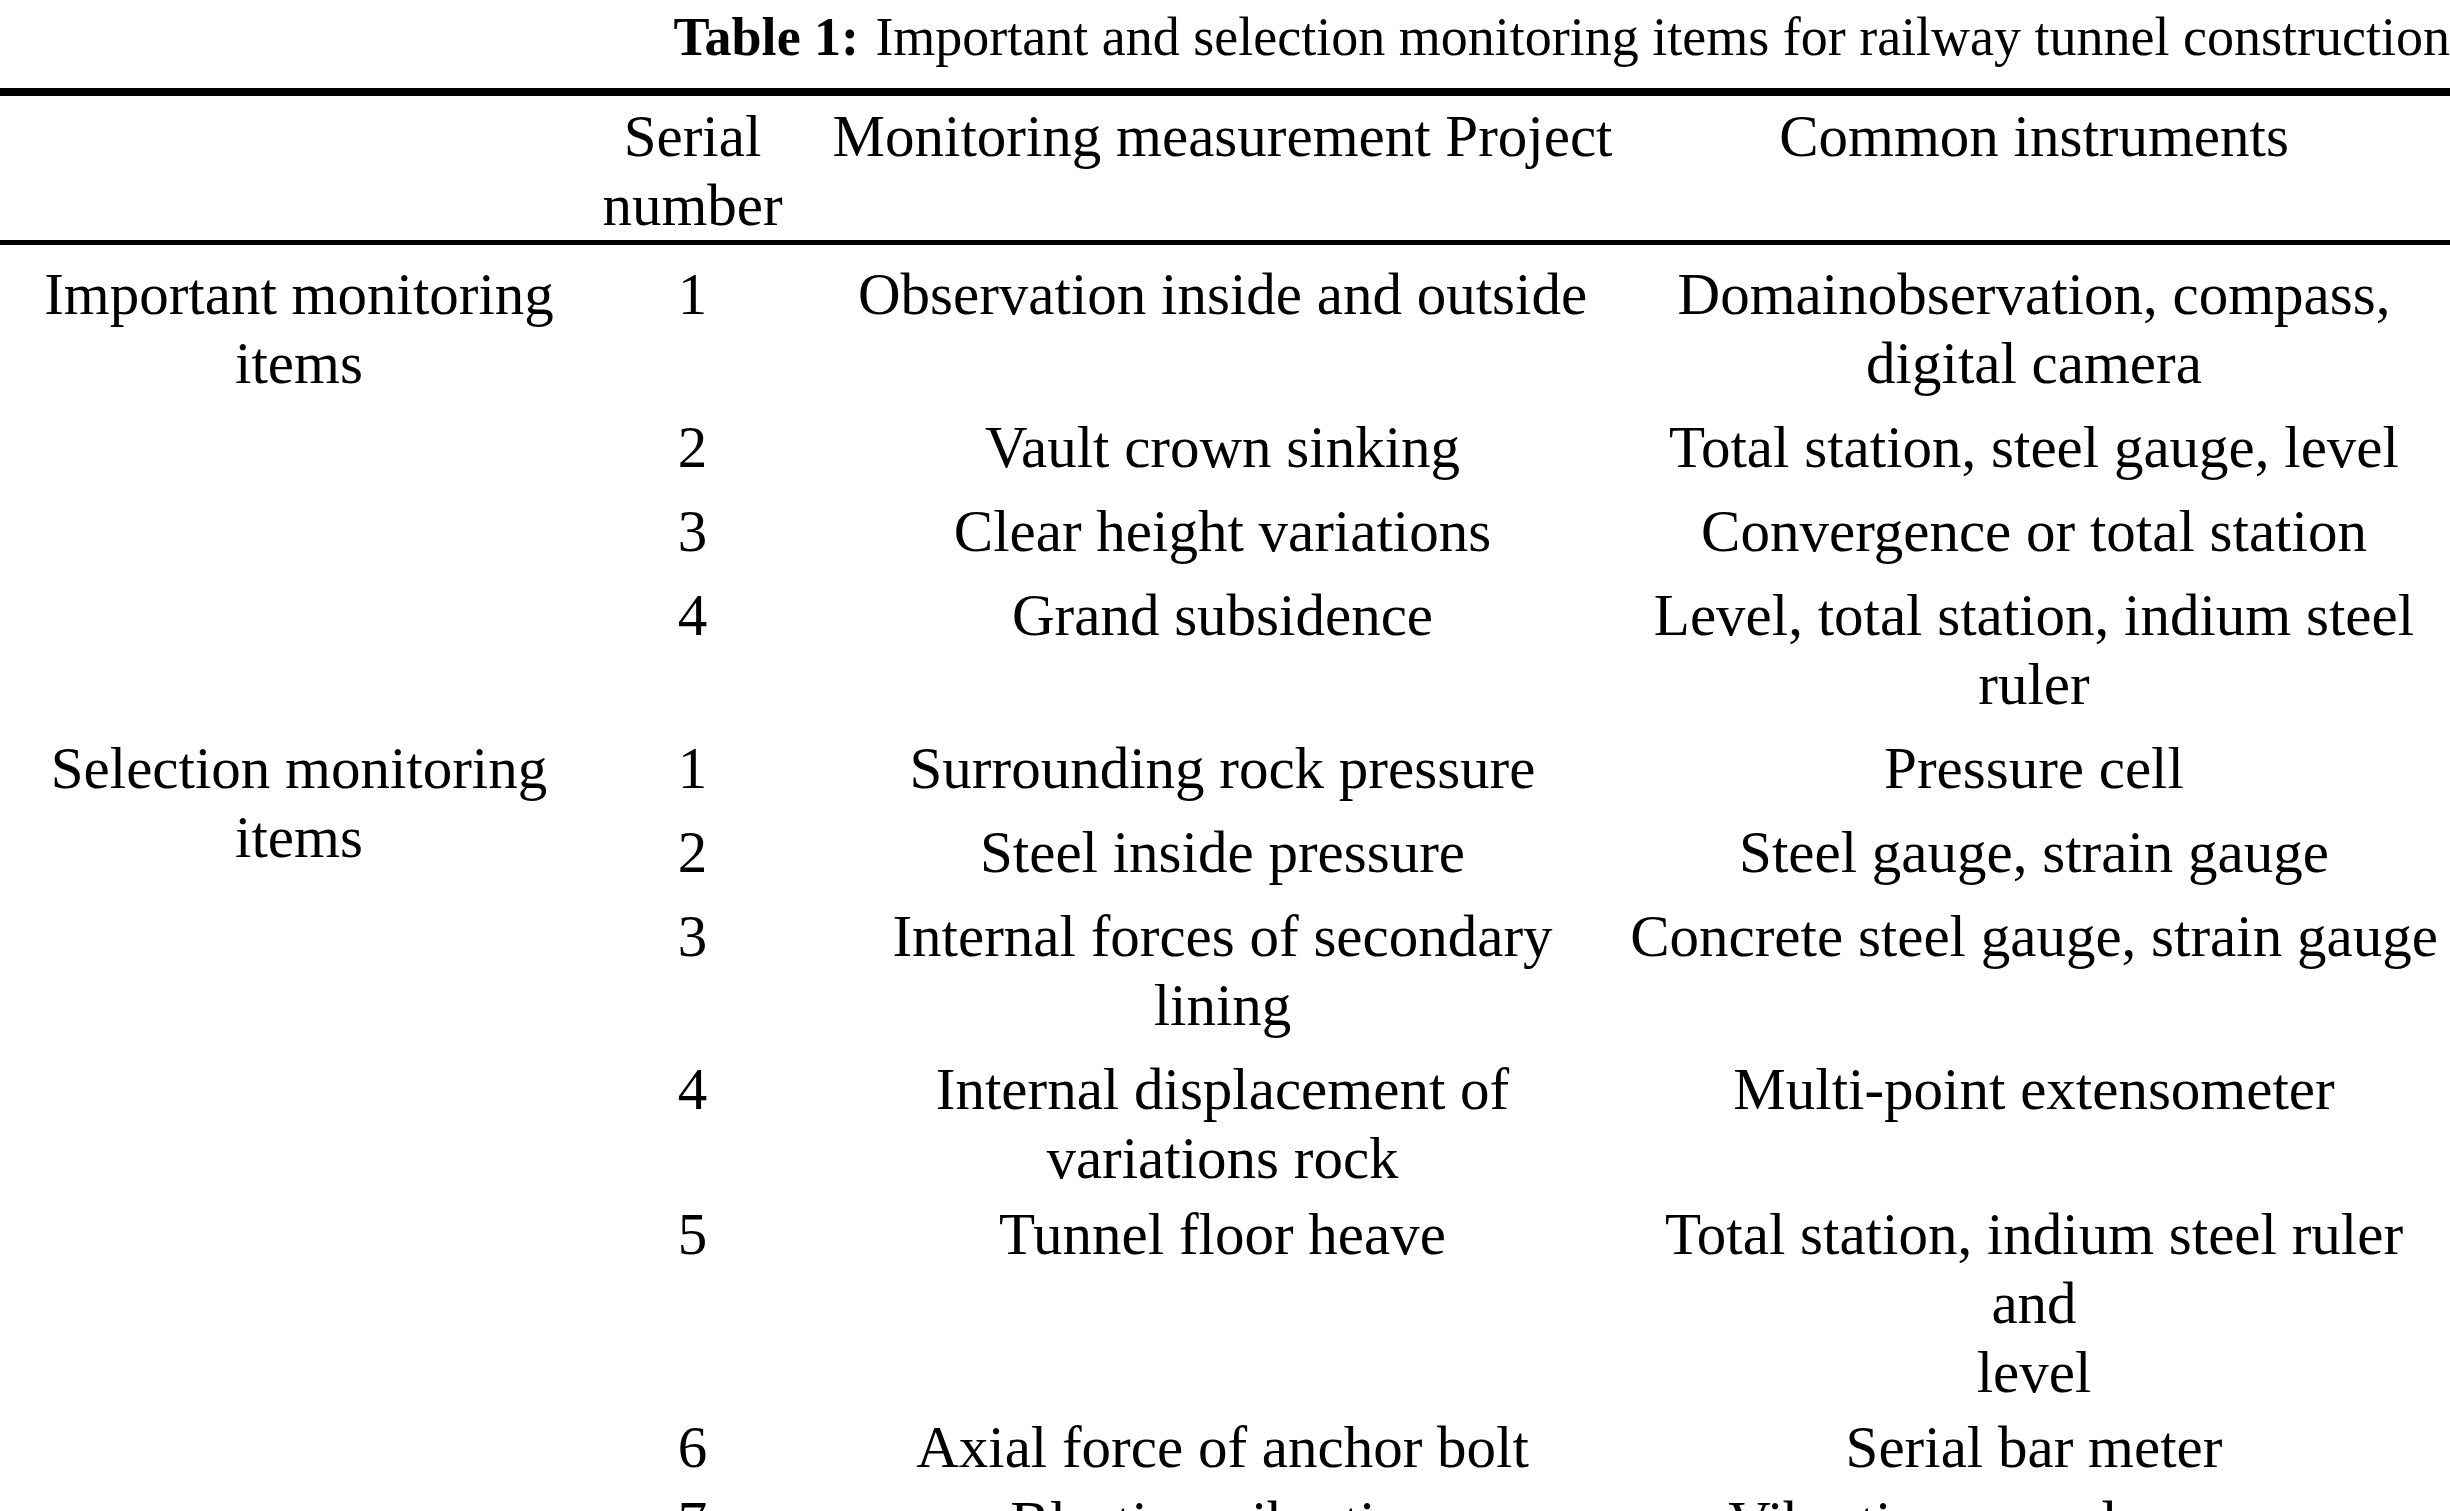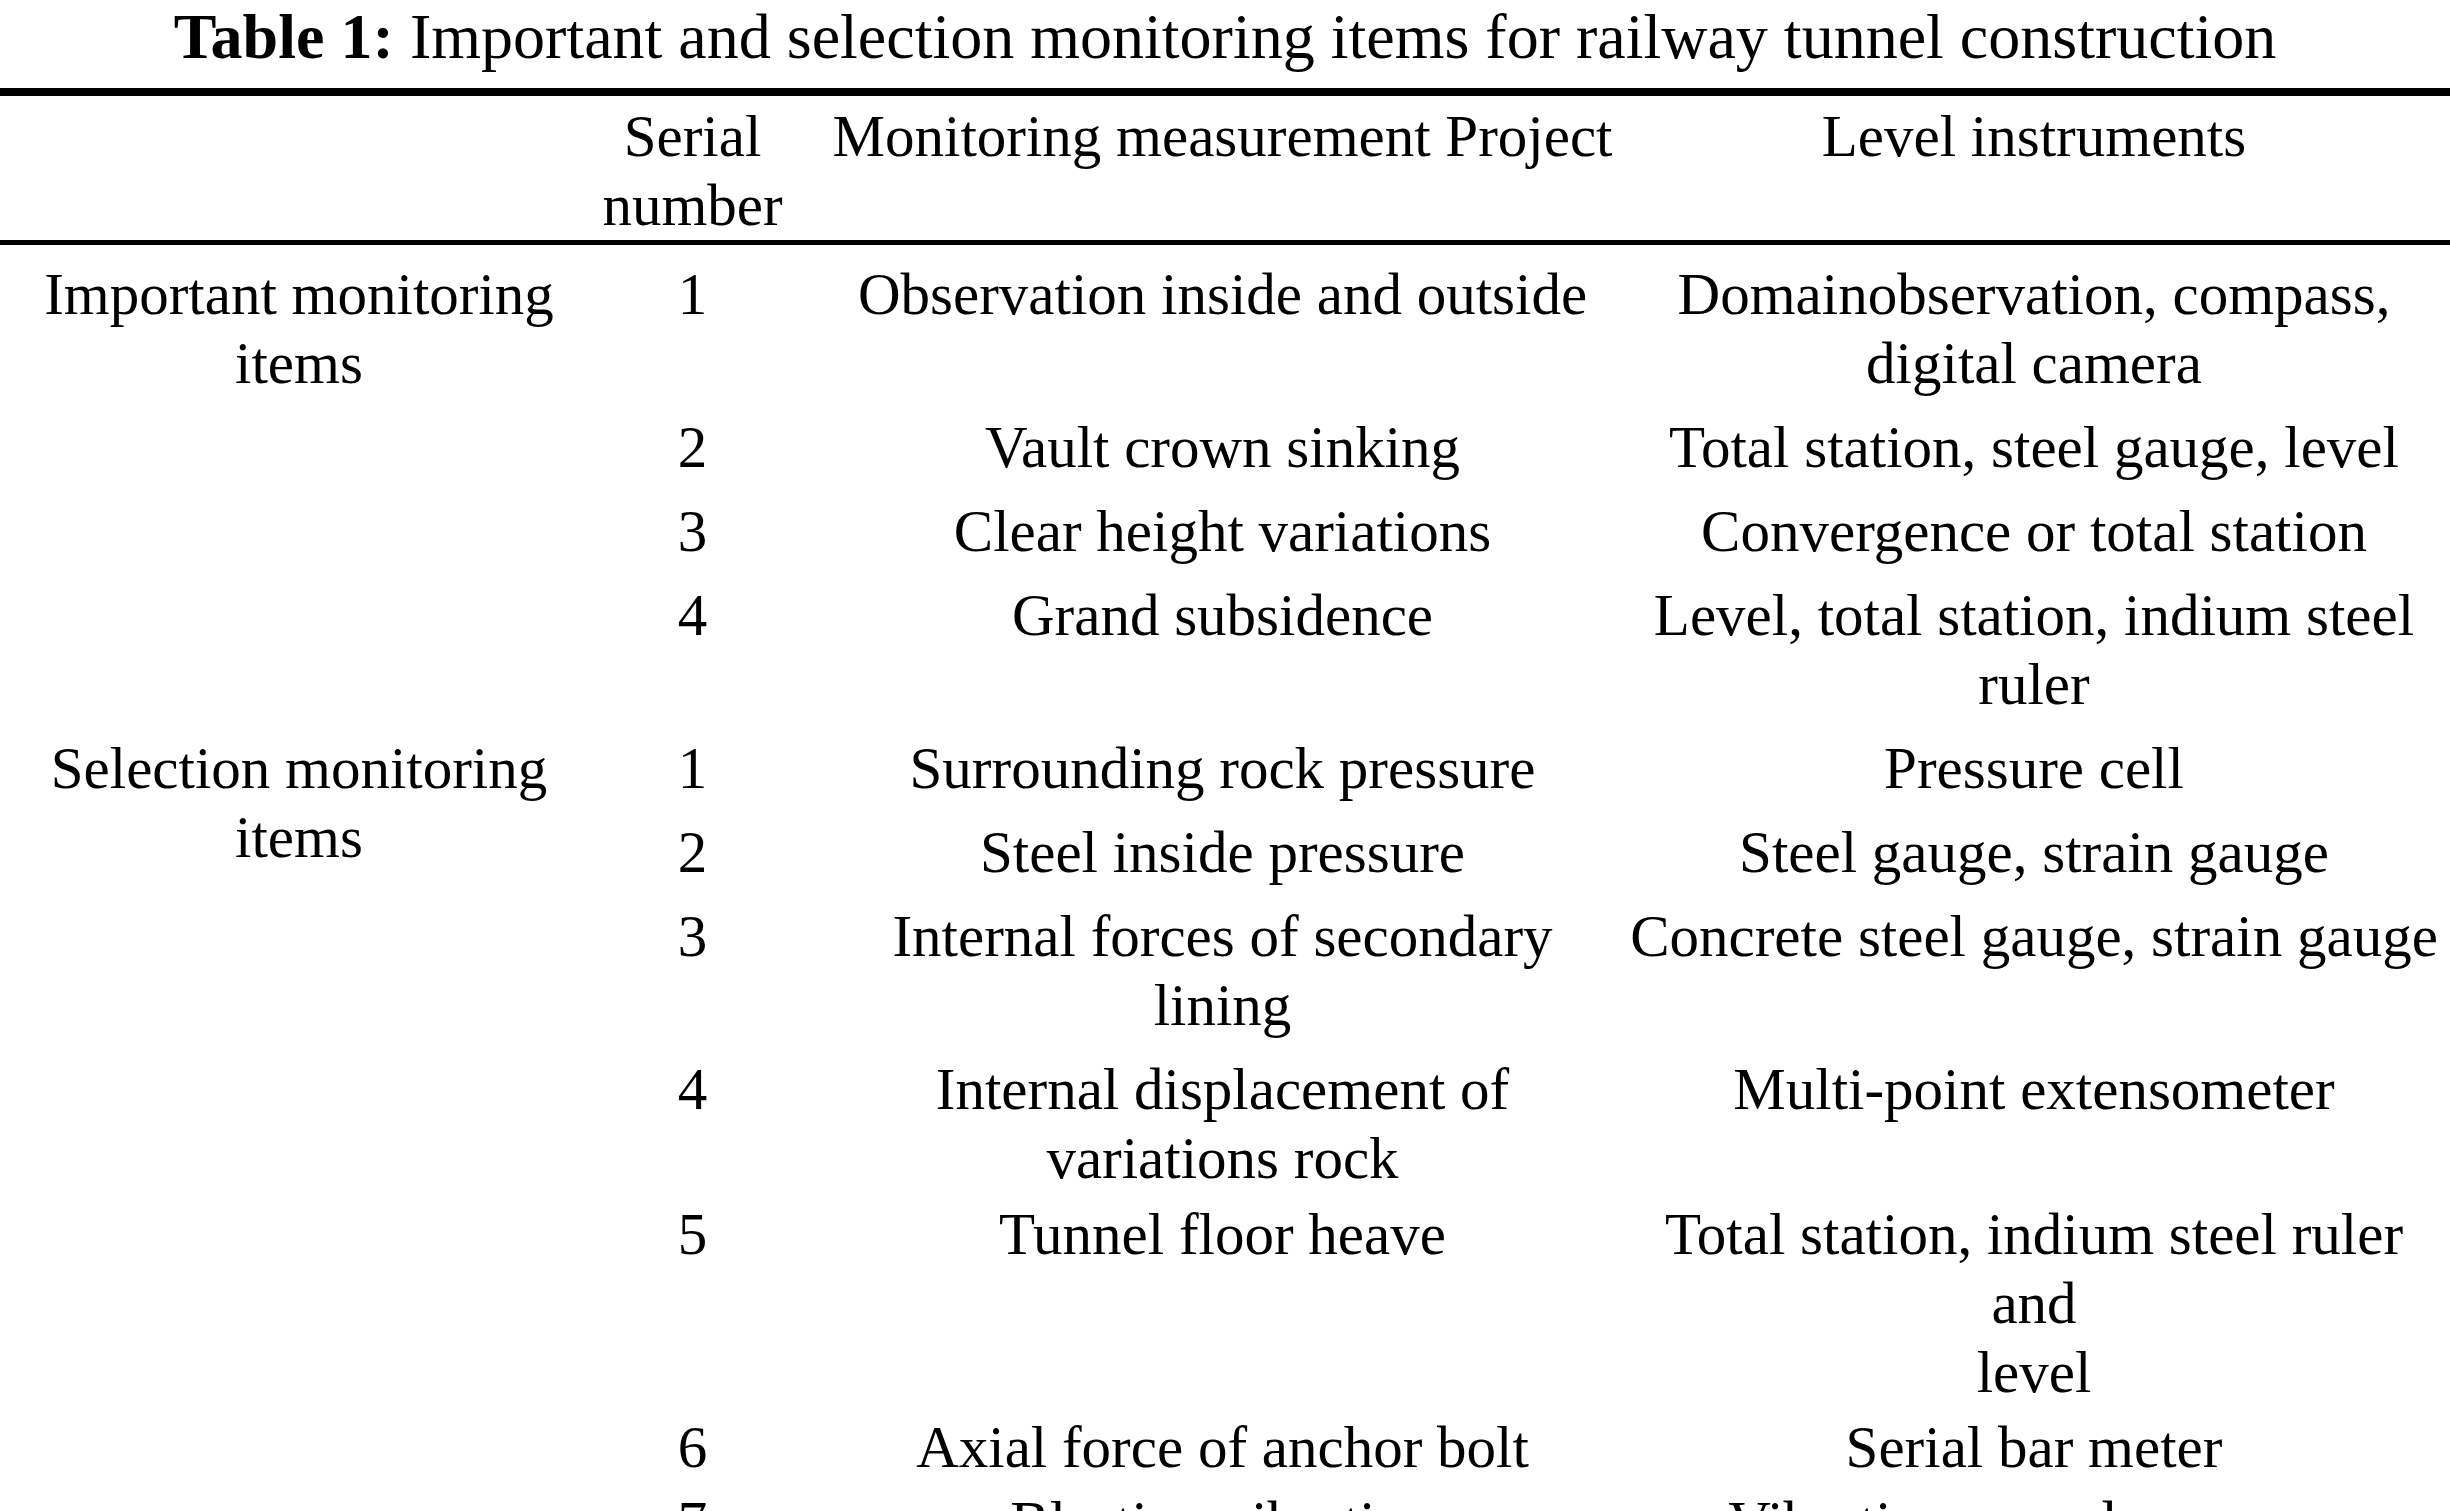--- a/index.html
+++ b/index.html
@@ -12,22 +12,22 @@
   #page {
     position: relative;
     width: 2450px; height: 1511px;
     overflow: hidden;
     background: #ffffff;
   }
   .caption {
     position: absolute;
     top: 0; left: 0;
     width: 2450px;
-    text-align: center;
-    font-size: 64px;
+    text-align: right;
+    font-size: 54px;
     line-height: 74px;
     white-space: nowrap;
   }
   .caption .cap-label {
     font-weight: bold;
     margin-right: 16.3px;
   }
   table.monitoring {
     position: absolute;
     top: 88px; left: 0;
@@ -74,21 +74,21 @@
       <col class="col-serial">
       <col class="col-project">
       <col class="col-instruments">
     </colgroup>
     <thead>
       <tr>
         <th class="c1"></th>
         <th>Serial
 number</th>
         <th>Monitoring measurement Project</th>
-        <th>Level instruments</th>
+        <th>Common instruments</th>
       </tr>
     </thead>
     <tbody>
 
       <tr>
         <td class="c1" rowspan="4">Important monitoring
 items</td>
         <td>1</td>
         <td>Observation inside and outside</td>
         <td>Domainobservation, compass,

